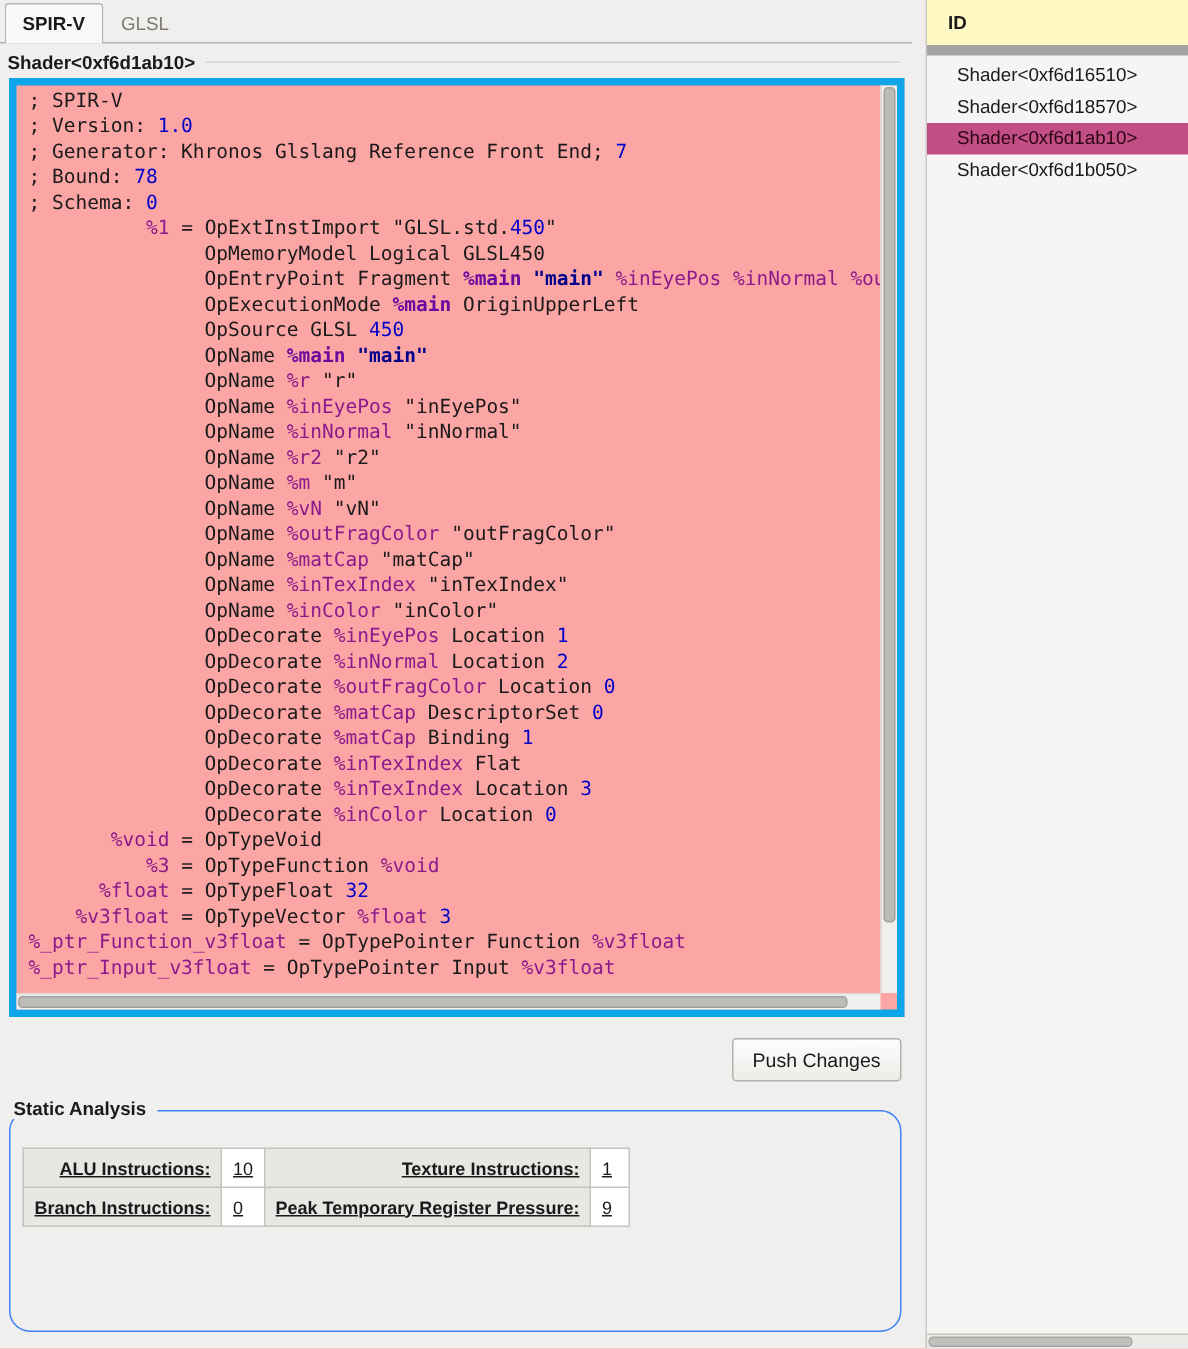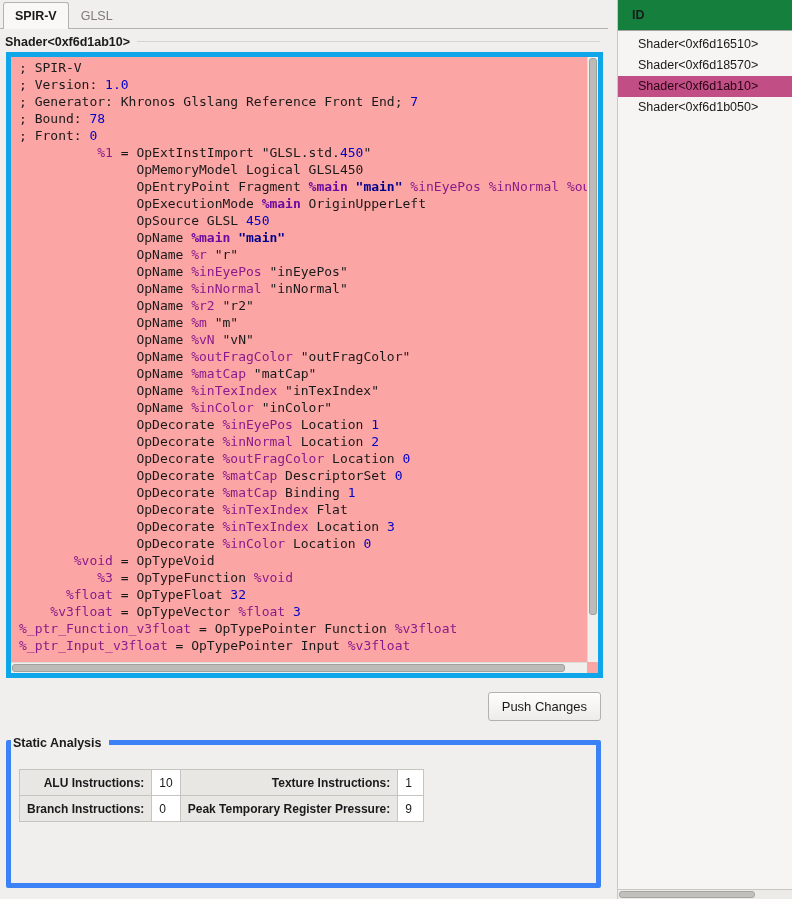--- a/index.html
+++ b/index.html
@@ -47,33 +47,33 @@
              background: #f0efed; border-top: 1px solid #dddbd7; }
   .hscroll .thumb { position: absolute; top: 1px; bottom: 1px; left: 1px; width: 96%;
                     background: #bdbbb7; border: 1px solid #a2a09c; border-radius: 3px; }
 
   .push-row { display: flex; justify-content: flex-end; padding: 14px 7px 0 0; }
   .push-btn { font-family: "Liberation Sans", sans-serif; font-size: 13px; color: #1a1a1a;
               padding: 6px 13px; background: linear-gradient(#fdfdfc, #eeece9);
               border: 1px solid #b3b1ad; border-radius: 3px; cursor: default; }
 
   .groupbox { position: relative; margin: 19px 7px 0 6px; height: 148px;
-              border: 5px solid #3b82f6; border-radius: 2px; }
+              border: 1px solid #3b82f6; border-radius: 14px; text-decoration: underline; }
   .groupbox-title { position: absolute; top: -9px; left: 0; font-weight: bold;
                     font-size: 12.5px; background: #f0efed; padding: 0 8px 0 2px; }
   .sa-table { border-collapse: collapse; font-size: 12px; margin: 24px 0 0 8px; }
   .sa-table td { border: 1px solid #c6c4c0; padding: 5px 7px; height: 26px; }
   td.sa-label { font-weight: bold; background: #e9e7e4; text-align: right; white-space: nowrap; }
   td.sa-value { background: #ffffff; min-width: 26px; text-align: left; }
 
   
   .right-panel { position: absolute; left: 617px; top: 0; width: 175px; height: 889px;
                  background: #f6f5f3; border-left: 1px solid #c9c7c3; }
   .id-header { font-weight: bold; font-size: 12.5px; padding: 8px 0 8px 14px;
-               border-bottom: 1px solid #a3a3a3; background: #15803d; }
+               border-bottom: 7px solid #a3a3a3; background: #fef9c3; }
   .id-list { padding-top: 3px; }
   .id-item { font-size: 12.5px; padding: 4px 0 4px 20px; height: 21px; line-height: 13px;
              white-space: nowrap; cursor: default; }
   .id-item.selected { background: var(--selection, #c14f86); color: #2b0312; }
 
   .right-hscroll { position: absolute; left: 617px; bottom: 0; width: 175px; height: 10px;
                    background: #edebe8; border-top: 1px solid #c9c7c3; border-left: 1px solid #c9c7c3; }
   .right-hscroll .thumb { position: absolute; left: 1px; top: 1px; bottom: 1px; width: 78%;
                           background: #c2c0bc; border: 1px solid #a8a6a2; border-radius: 3px; }
 </style>
@@ -91,21 +91,21 @@
     <span class="shader-label">Shader&lt;0xf6d1ab10&gt;</span>
     <span class="rule"></span>
   </div>
 
   <div class="code-area">
     <div class="code-view code-inner">
         <div class="code-line"><span class="tok-p">; SPIR-V</span></div>
         <div class="code-line"><span class="tok-p">; Version: </span><span class="tok-n">1.0</span></div>
         <div class="code-line"><span class="tok-p">; Generator: Khronos Glslang Reference Front End; </span><span class="tok-n">7</span></div>
         <div class="code-line"><span class="tok-p">; Bound: </span><span class="tok-n">78</span></div>
-        <div class="code-line"><span class="tok-p">; Front: </span><span class="tok-n">0</span></div>
+        <div class="code-line"><span class="tok-p">; Schema: </span><span class="tok-n">0</span></div>
         <div class="code-line"><span class="tok-p">          </span><span class="tok-i">%1</span><span class="tok-p"> = OpExtInstImport "GLSL.std.</span><span class="tok-n">450</span><span class="tok-p">"</span></div>
         <div class="code-line"><span class="tok-p">               OpMemoryModel Logical GLSL450</span></div>
         <div class="code-line"><span class="tok-p">               OpEntryPoint Fragment </span><span class="tok-b">%main</span><span class="tok-p"> </span><span class="tok-k">"main"</span><span class="tok-p"> </span><span class="tok-i">%inEyePos</span><span class="tok-p"> </span><span class="tok-i">%inNormal</span><span class="tok-p"> </span><span class="tok-i">%outFragColor</span></div>
         <div class="code-line"><span class="tok-p">               OpExecutionMode </span><span class="tok-b">%main</span><span class="tok-p"> OriginUpperLeft</span></div>
         <div class="code-line"><span class="tok-p">               OpSource GLSL </span><span class="tok-n">450</span></div>
         <div class="code-line"><span class="tok-p">               OpName </span><span class="tok-b">%main</span><span class="tok-p"> </span><span class="tok-k">"main"</span></div>
         <div class="code-line"><span class="tok-p">               OpName </span><span class="tok-i">%r</span><span class="tok-p"> "r"</span></div>
         <div class="code-line"><span class="tok-p">               OpName </span><span class="tok-i">%inEyePos</span><span class="tok-p"> "inEyePos"</span></div>
         <div class="code-line"><span class="tok-p">               OpName </span><span class="tok-i">%inNormal</span><span class="tok-p"> "inNormal"</span></div>
         <div class="code-line"><span class="tok-p">               OpName </span><span class="tok-i">%r2</span><span class="tok-p"> "r2"</span></div>

